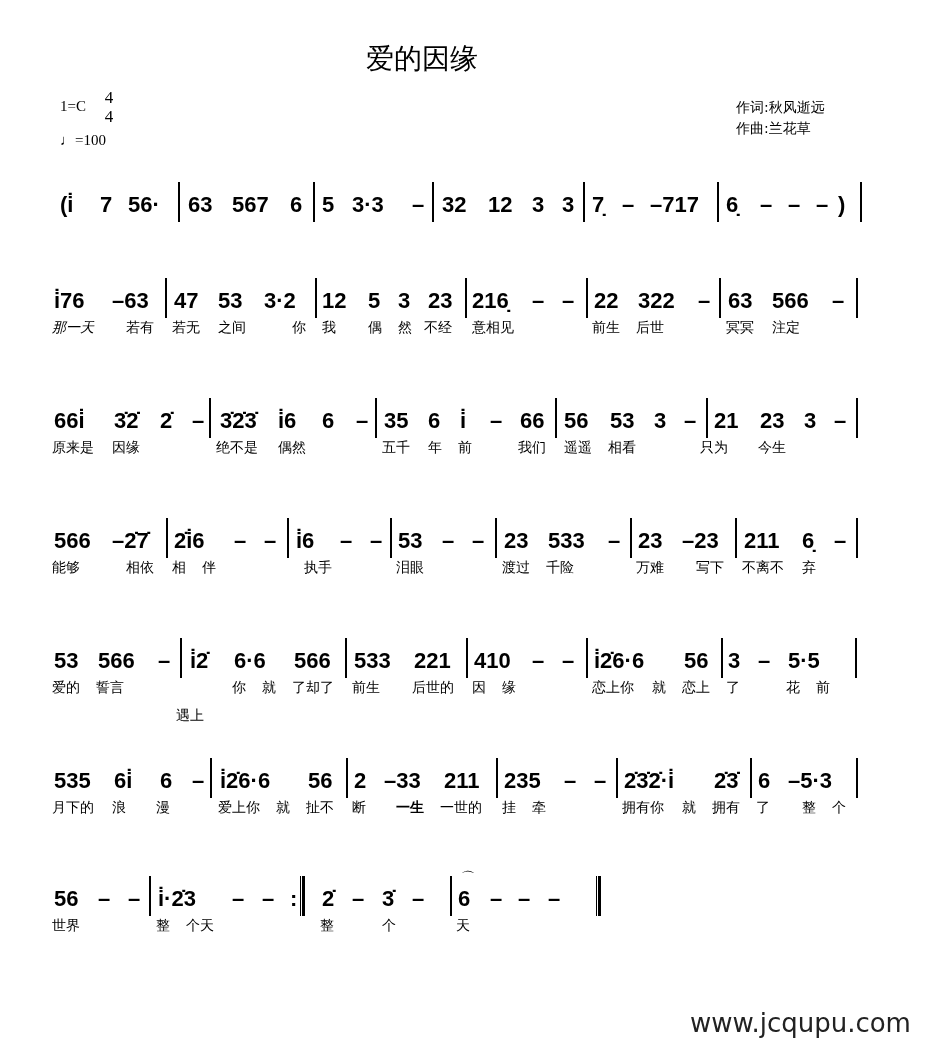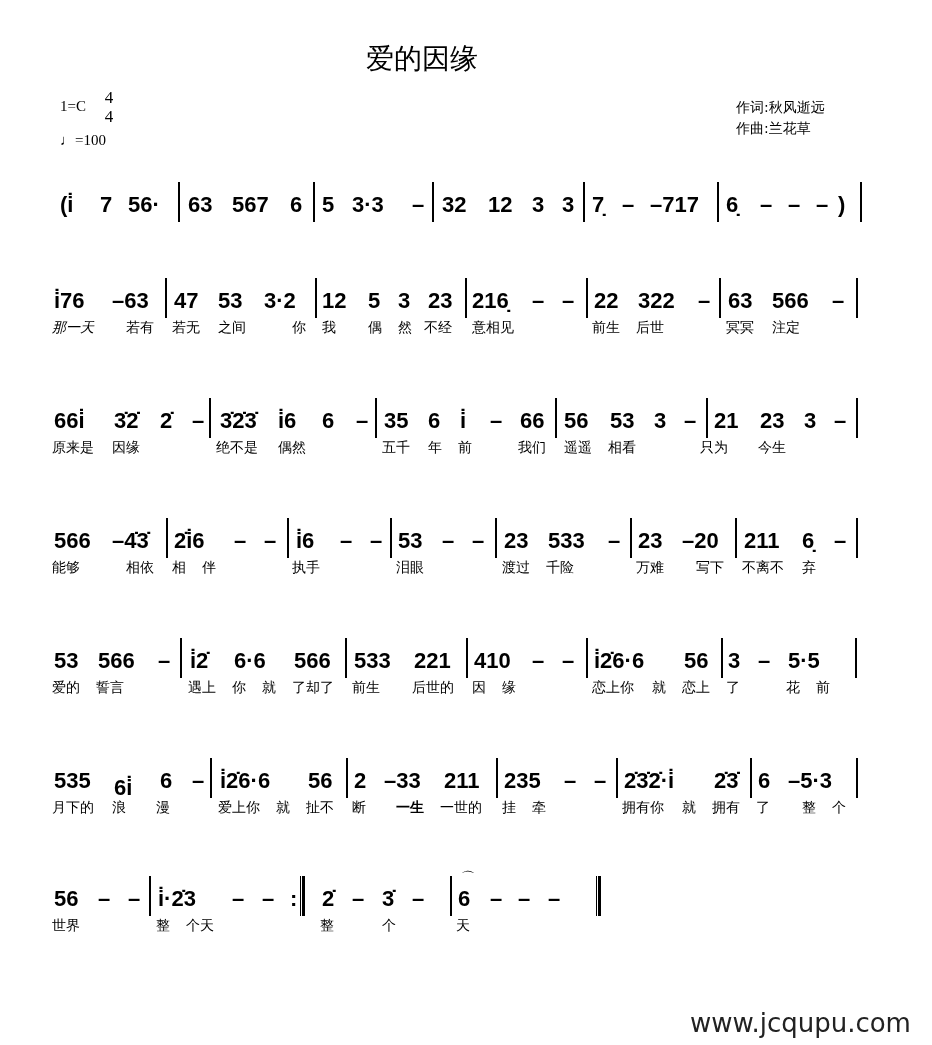--- a/index.html
+++ b/index.html
@@ -136,50 +136,50 @@
       <span class="l" style="left: 428px;">年</span>
       <span class="l" style="left: 458px;">前</span>
       <span class="l" style="left: 518px;">我们</span>
       <span class="l" style="left: 564px;">遥遥</span>
       <span class="l" style="left: 608px;">相看</span>
       <span class="l" style="left: 700px;">只为</span>
       <span class="l" style="left: 758px;">今生</span>
     </div>
     <div class="row" style="top: 528px;">
       <span class="n" style="left: 54px;">566</span>
-      <span class="n" style="left: 112px;">–4̇3̇</span>
+      <span class="n" style="left: 112px;">–2̇7̇</span>
       <span class="n" style="left: 174px;">2̇i̇6</span>
       <span class="n" style="left: 234px;">–</span>
       <span class="n" style="left: 264px;">–</span>
       <span class="n" style="left: 296px;">i̇6</span>
       <span class="n" style="left: 340px;">–</span>
       <span class="n" style="left: 370px;">–</span>
       <span class="n" style="left: 398px;">53</span>
       <span class="n" style="left: 442px;">–</span>
       <span class="n" style="left: 472px;">–</span>
       <span class="n" style="left: 504px;">23</span>
       <span class="n" style="left: 548px;">533</span>
       <span class="n" style="left: 608px;">–</span>
       <span class="n" style="left: 638px;">23</span>
-      <span class="n" style="left: 682px;">–20</span>
+      <span class="n" style="left: 682px;">–23</span>
       <span class="n" style="left: 744px;">211</span>
       <span class="n" style="left: 802px;">6̣</span>
       <span class="n" style="left: 834px;">–</span>
       <div class="bar" style="left: 166px;"></div>
       <div class="bar" style="left: 287px;"></div>
       <div class="bar" style="left: 390px;"></div>
       <div class="bar" style="left: 495px;"></div>
       <div class="bar" style="left: 630px;"></div>
       <div class="bar" style="left: 735px;"></div>
       <div class="bar" style="left: 856px;"></div>
       <span class="l" style="left: 52px;">能够</span>
       <span class="l" style="left: 126px;">相依</span>
       <span class="l" style="left: 172px;">相</span>
       <span class="l" style="left: 202px;">伴</span>
-      <span class="l" style="left: 292px; text-align: right;">执手</span>
+      <span class="l" style="left: 304px; text-align: right;">执手</span>
       <span class="l" style="left: 396px;">泪眼</span>
       <span class="l" style="left: 502px;">渡过</span>
       <span class="l" style="left: 546px;">千险</span>
       <span class="l" style="left: 636px;">万难</span>
       <span class="l" style="left: 696px;">写下</span>
       <span class="l" style="left: 742px;">不离不</span>
       <span class="l" style="left: 802px;">弃</span>
     </div>
     <div class="row" style="top: 648px;">
       <span class="n" style="left: 54px;">53</span>
@@ -199,38 +199,38 @@
       <span class="n" style="left: 758px;">–</span>
       <span class="n" style="left: 788px;">5·5</span>
       <div class="bar" style="left: 180px;"></div>
       <div class="bar" style="left: 345px;"></div>
       <div class="bar" style="left: 466px;"></div>
       <div class="bar" style="left: 586px;"></div>
       <div class="bar" style="left: 721px;"></div>
       <div class="bar" style="left: 855px;"></div>
       <span class="l" style="left: 52px;">爱的</span>
       <span class="l" style="left: 96px;">誓言</span>
-      <span class="l" style="left: 188px;">遇上</span>
+      <span class="l" style="left: 176px; margin-top: 28px;">遇上</span>
       <span class="l" style="left: 232px;">你</span>
       <span class="l" style="left: 262px;">就</span>
       <span class="l" style="left: 292px;">了却了</span>
       <span class="l" style="left: 352px;">前生</span>
       <span class="l" style="left: 412px;">后世的</span>
       <span class="l" style="left: 472px;">因</span>
       <span class="l" style="left: 502px;">缘</span>
       <span class="l" style="left: 592px;">恋上你</span>
       <span class="l" style="left: 652px;">就</span>
       <span class="l" style="left: 682px;">恋上</span>
       <span class="l" style="left: 726px;">了</span>
       <span class="l" style="left: 786px;">花</span>
       <span class="l" style="left: 816px;">前</span>
     </div>
     <div class="row" style="top: 768px;">
       <span class="n" style="left: 54px;">535</span>
-      <span class="n" style="left: 114px; margin-top: 7px;">6i̇</span>
+      <span class="n" style="left: 114px;">6i̇</span>
       <span class="n" style="left: 160px;">6</span>
       <span class="n" style="left: 192px;">–</span>
       <span class="n" style="left: 220px;">i̇2̇6·6</span>
       <span class="n" style="left: 308px;">56</span>
       <span class="n" style="left: 354px;">2</span>
       <span class="n" style="left: 384px;">–33</span>
       <span class="n" style="left: 444px;">211</span>
       <span class="n" style="left: 504px;">235</span>
       <span class="n" style="left: 564px;">–</span>
       <span class="n" style="left: 594px;">–</span>

